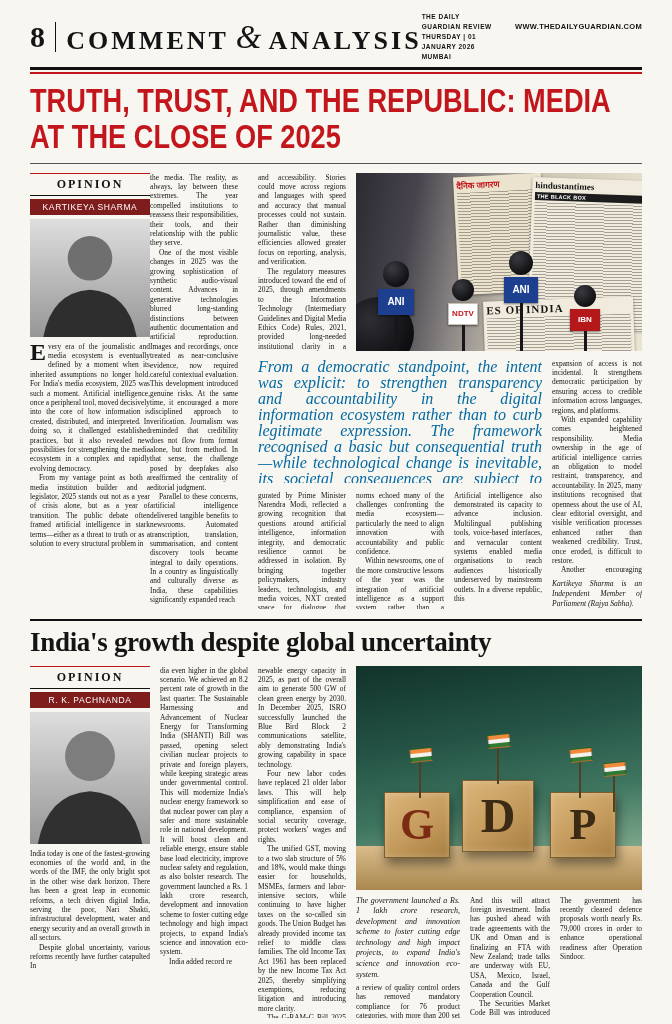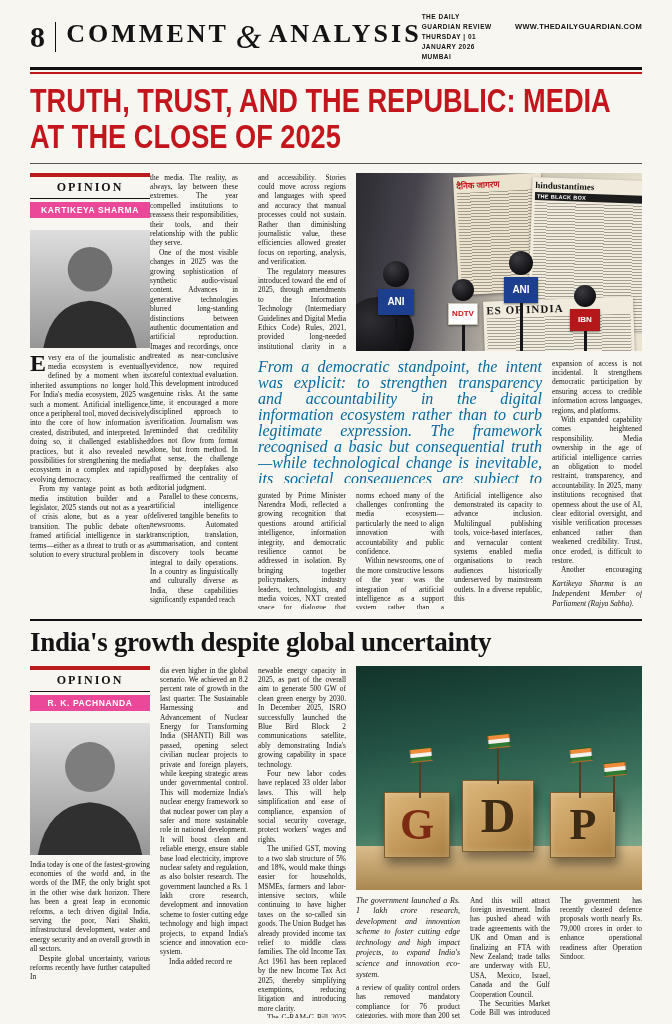--- a/index.html
+++ b/index.html
@@ -4,42 +4,42 @@
 <style>
   * { margin:0; padding:0; box-sizing:border-box; }
   html,body { width:672px; height:1024px; }
   body { background:#f8f6f1; font-family:"Liberation Serif", serif; color:#141414; overflow:hidden; }
   .page { width:672px; height:1024px; padding:12px 30px 6px; position:relative; }
 
   
   .hdr { display:flex; align-items:center; border-bottom:3px solid #111; padding-bottom:5px; }
   .pgnum { font-size:30px; font-weight:bold; }
   .vbar { width:2px; height:30px; background:#111; margin:0 10px; }
-  .sec { font-size:26px; letter-spacing:3px; font-weight:600; white-space:nowrap; display:flex; align-items:flex-start; }
+  .sec { font-size:26px; letter-spacing:3px; font-weight:600; white-space:nowrap; display:flex; align-items:flex-end; }
   .amp { font-style:italic; font-size:33px; margin:0 7px; font-weight:normal; letter-spacing:0; }
   .hdr-mid { margin-left:auto; font-family:"Liberation Sans",sans-serif; font-size:6.5px; font-weight:bold; letter-spacing:.5px; line-height:1.55; }
   .hdr-site { margin-left:22px; font-family:"Liberation Sans",sans-serif; font-size:7.5px; font-weight:bold; letter-spacing:.3px; align-self:flex-start; margin-top:10px; }
   .red-rule { height:2px; background:#c3161c; margin-top:2px; }
 
   
   h1.headline { margin-top:9px; color:#c3161c; font-family:"Liberation Sans",sans-serif; font-weight:bold; font-size:34px; line-height:1.05; }
   .hl-inner { display:block; width:125%; transform:scaleX(.8); transform-origin:left top; white-space:pre-line; }
   .hl-rule { border-bottom:1px solid #555; margin:8px 0 9px; }
 
   
   .col { position:absolute; overflow:hidden; }
   .bcol { font-size:7.4px; line-height:1.27; text-align:justify; overflow:hidden; }
   .bcol p { text-indent:9px; hyphens:auto; -webkit-hyphens:auto; }
   .bcol p:first-child { text-indent:0; }
   .dropcap { float:left; font-size:24px; line-height:19px; padding:1px 2px 0 0; font-weight:bold; }
   .bio { font-style:italic; font-size:7.6px; line-height:1.3; margin-top:3px; text-align:justify; }
 
   
-  .kicker { border-top:4px solid #b91c1c; border-bottom:1px solid #111; font-size:12px; font-weight:bold; letter-spacing:2px; text-align:center; padding:3px 0; margin-bottom:3px; }
-  .author-bar { background:#ec4899; color:#fff; font-family:"Liberation Sans",sans-serif; font-size:8.5px; font-weight:bold; letter-spacing:.6px; text-align:center; padding:3px 1px; margin-bottom:12px; }
+  .kicker { border-top:1px solid #b91c1c; border-bottom:1px solid #111; font-size:12px; font-weight:bold; letter-spacing:2px; text-align:center; padding:3px 0; margin-bottom:3px; }
+  .author-bar { background:#7f1d1d; color:#fff; font-family:"Liberation Sans",sans-serif; font-size:8.5px; font-weight:normal; letter-spacing:.6px; text-align:center; padding:3px 1px; margin-bottom:4px; }
   .portrait { width:100%; background:linear-gradient(180deg,#dedede,#969696); margin-bottom:5px; overflow:hidden; }
   .portrait svg { display:block; width:100%; height:100%; }
   .p1h { height:118px; } .p2h { height:132px; }
 
   
   .a1body { position:relative; height:436px; }
   .a1-c1 { left:0; top:0; width:120px; height:436px; display:flex; flex-direction:column; }
   .a1-c1 .bcol { flex:1; }
   .a1-c2 { left:120px; top:0; width:88px; height:436px; }
   .a1-c3t { left:228px; top:0; width:88px; height:178px; }
@@ -240,21 +240,21 @@
           <p>Despite global uncertainty, various reforms recently have further catapulted In</p>
         </div>
     </div>
 
     <div class="col a2-c2 bcol">
         <p>dia even higher in the global scenario. We achieved an 8.2 percent rate of growth in the last quarter. The Sustainable Harnessing and Advancement of Nuclear Energy for Transforming India (SHANTI) Bill was passed, opening select civilian nuclear projects to private and foreign players, while keeping strategic areas under governmental control. This will modernize India's nuclear energy framework so that nuclear power can play a safer and more sustainable role in national development. It will boost clean and reliable energy, ensure stable base load electricity, improve nuclear safety and regulation, as also bolster research. The government launched a Rs. 1 lakh crore research, development and innovation scheme to foster cutting edge technology and high impact projects, to expand India's science and innovation eco-system.</p>
         <p>India added record re</p>
       </div>
     <div class="col a2-c3 bcol">
         <p>newable energy capacity in 2025, as part of the overall aim to generate 500 GW of clean green energy by 2030. In December 2025, ISRO successfully launched the Blue Bird Block 2 communications satellite, ably demonstrating India's growing capability in space technology.</p>
-        <p>Four new labor codes have replaced 33 older labor laws. This will help simplification and ease of compliance, expansion of social security coverage, protect workers' wages and rights.</p>
+        <p>Four new labor codes have replaced 21 older labor laws. This will help simplification and ease of compliance, expansion of social security coverage, protect workers' wages and rights.</p>
         <p>The unified GST, moving to a two slab structure of 5% and 18%, would make things easier for households, MSMEs, farmers and labor-intensive sectors, while continuing to have higher taxes on the so-called sin goods. The Union Budget has already provided income tax relief to middle class families. The old Income Tax Act 1961 has been replaced by the new Income Tax Act 2025, thereby simplifying exemptions, reducing litigation and introducing more clarity.</p>
         <p>The G-RAM-G Bill 2025 will raise guaranteed rural employment and wage entitlement per household. To improve the ease of doing business,</p>
       </div>
 
     <div class="photo2">
       <div class="flag f1">
           <div class="cloth"></div>
           <div class="pole"></div>
         </div>
       <div class="flag f2">

